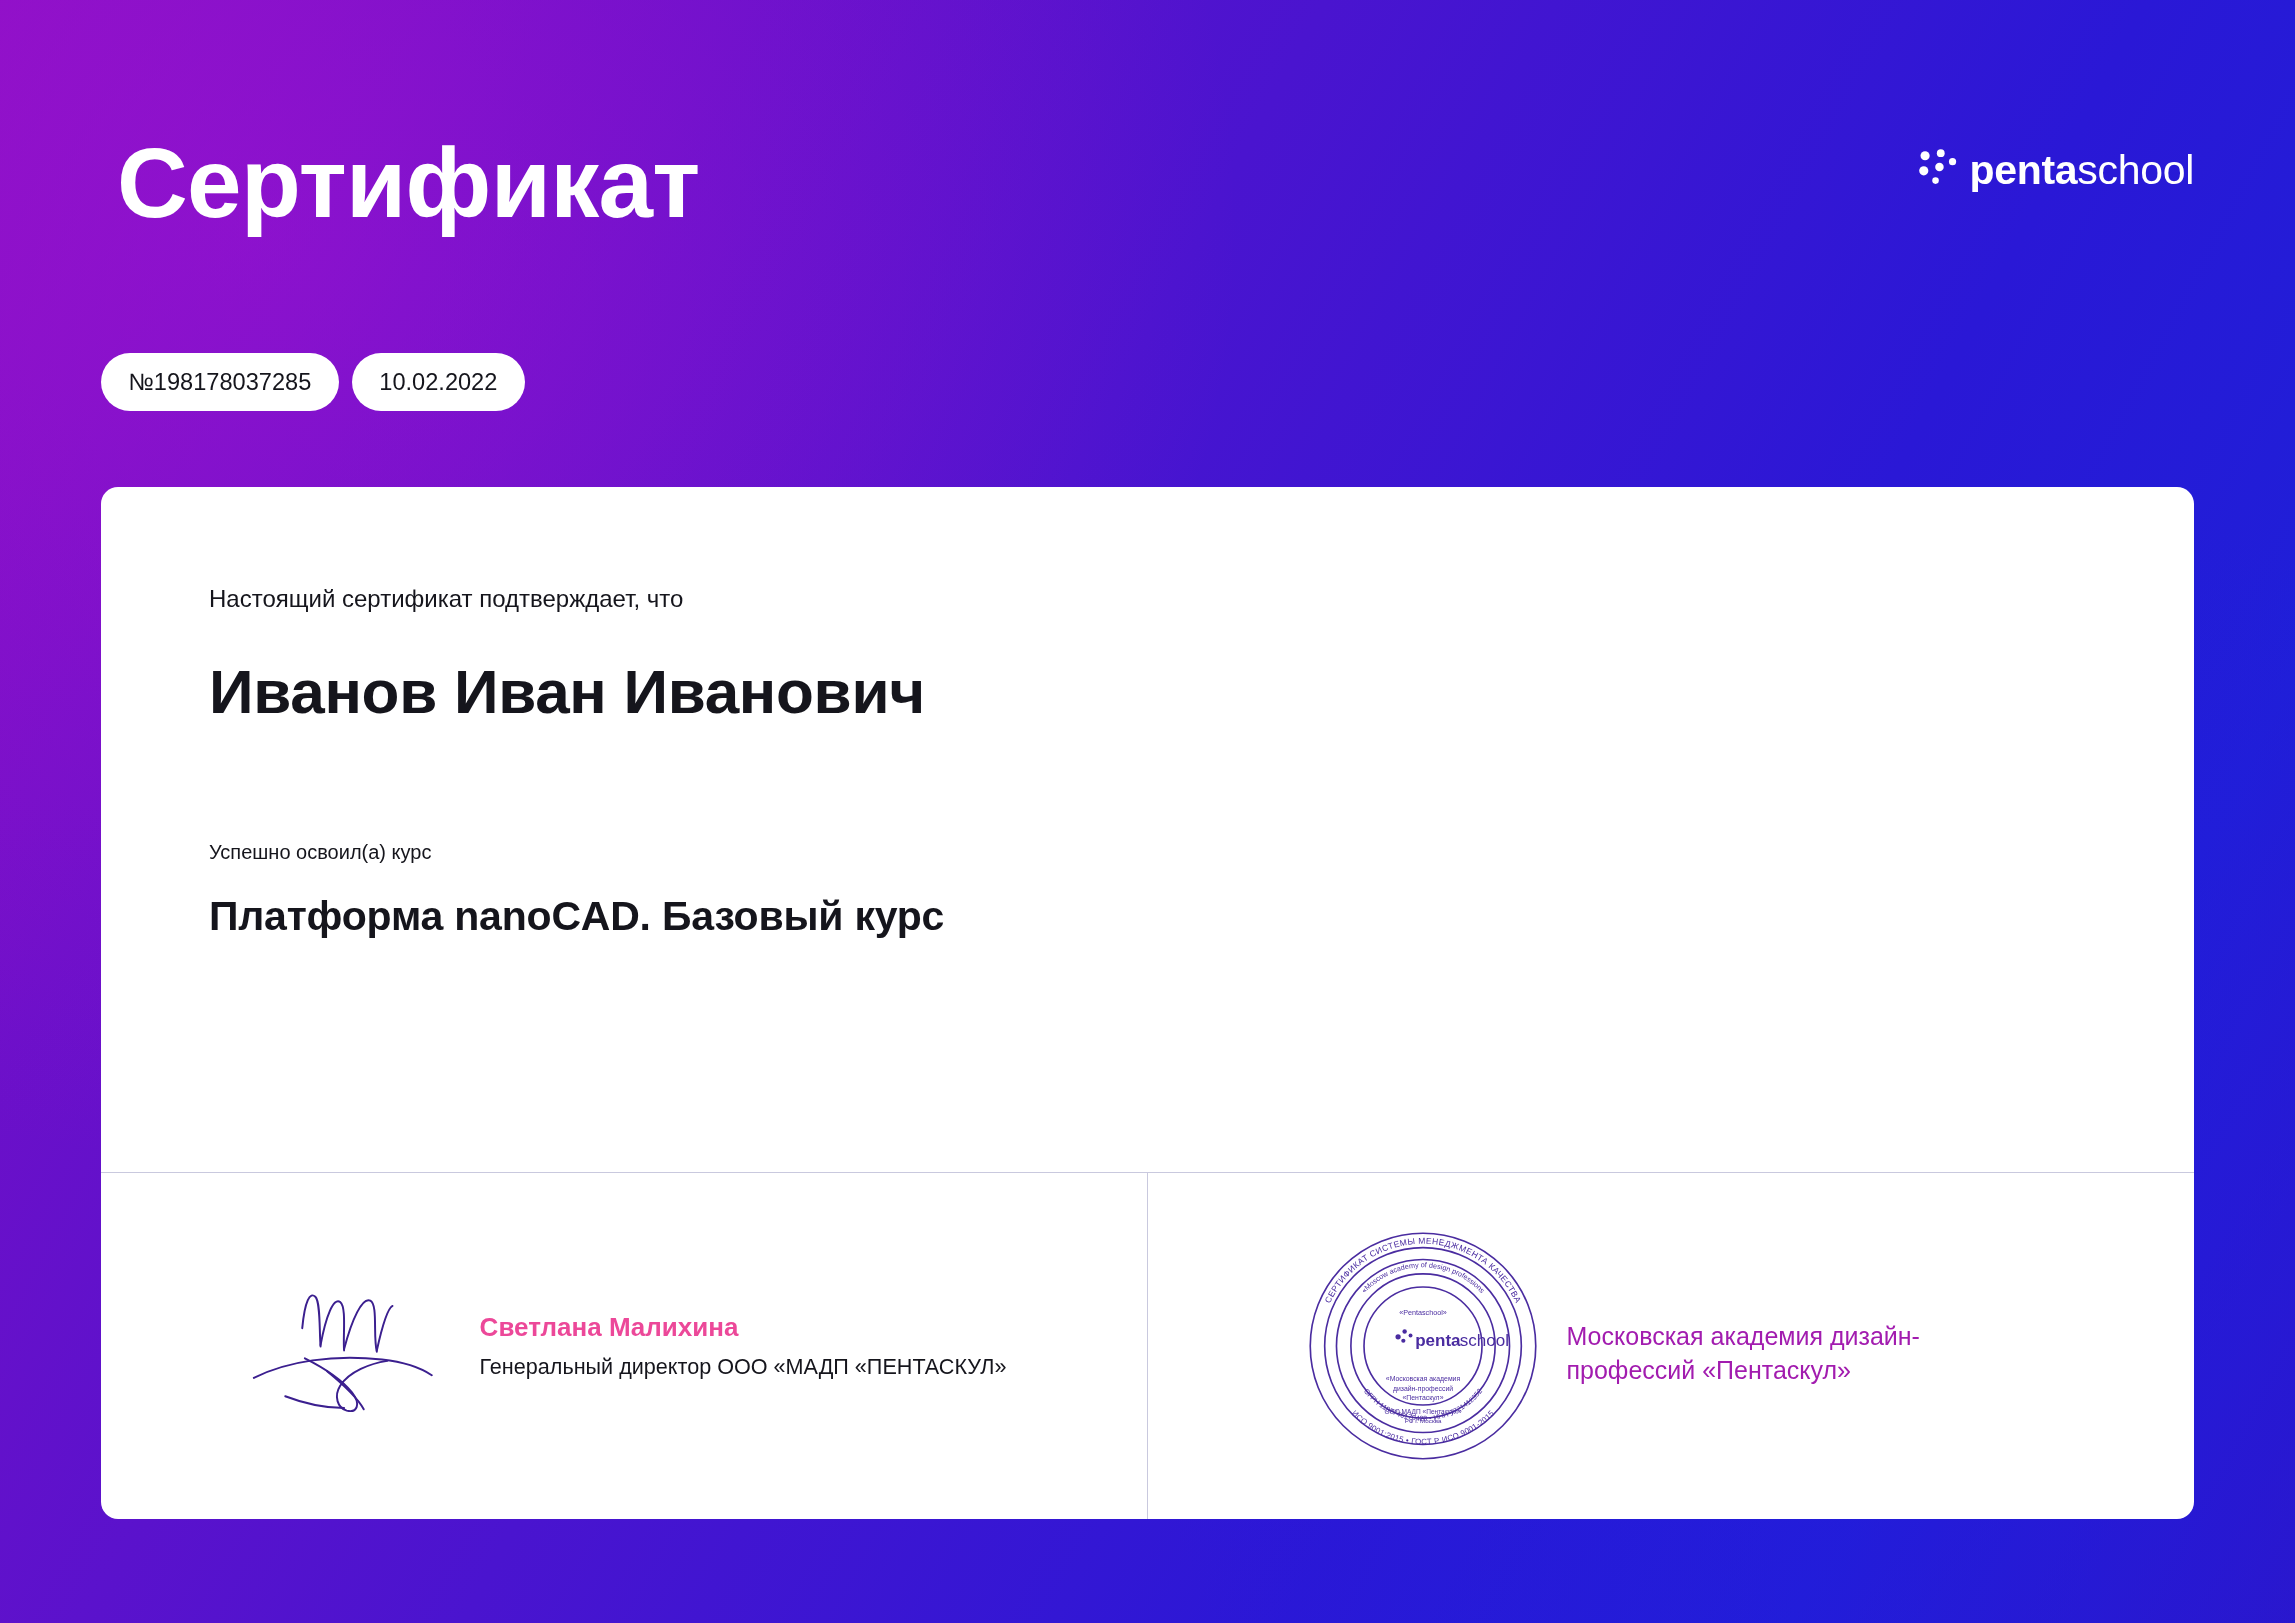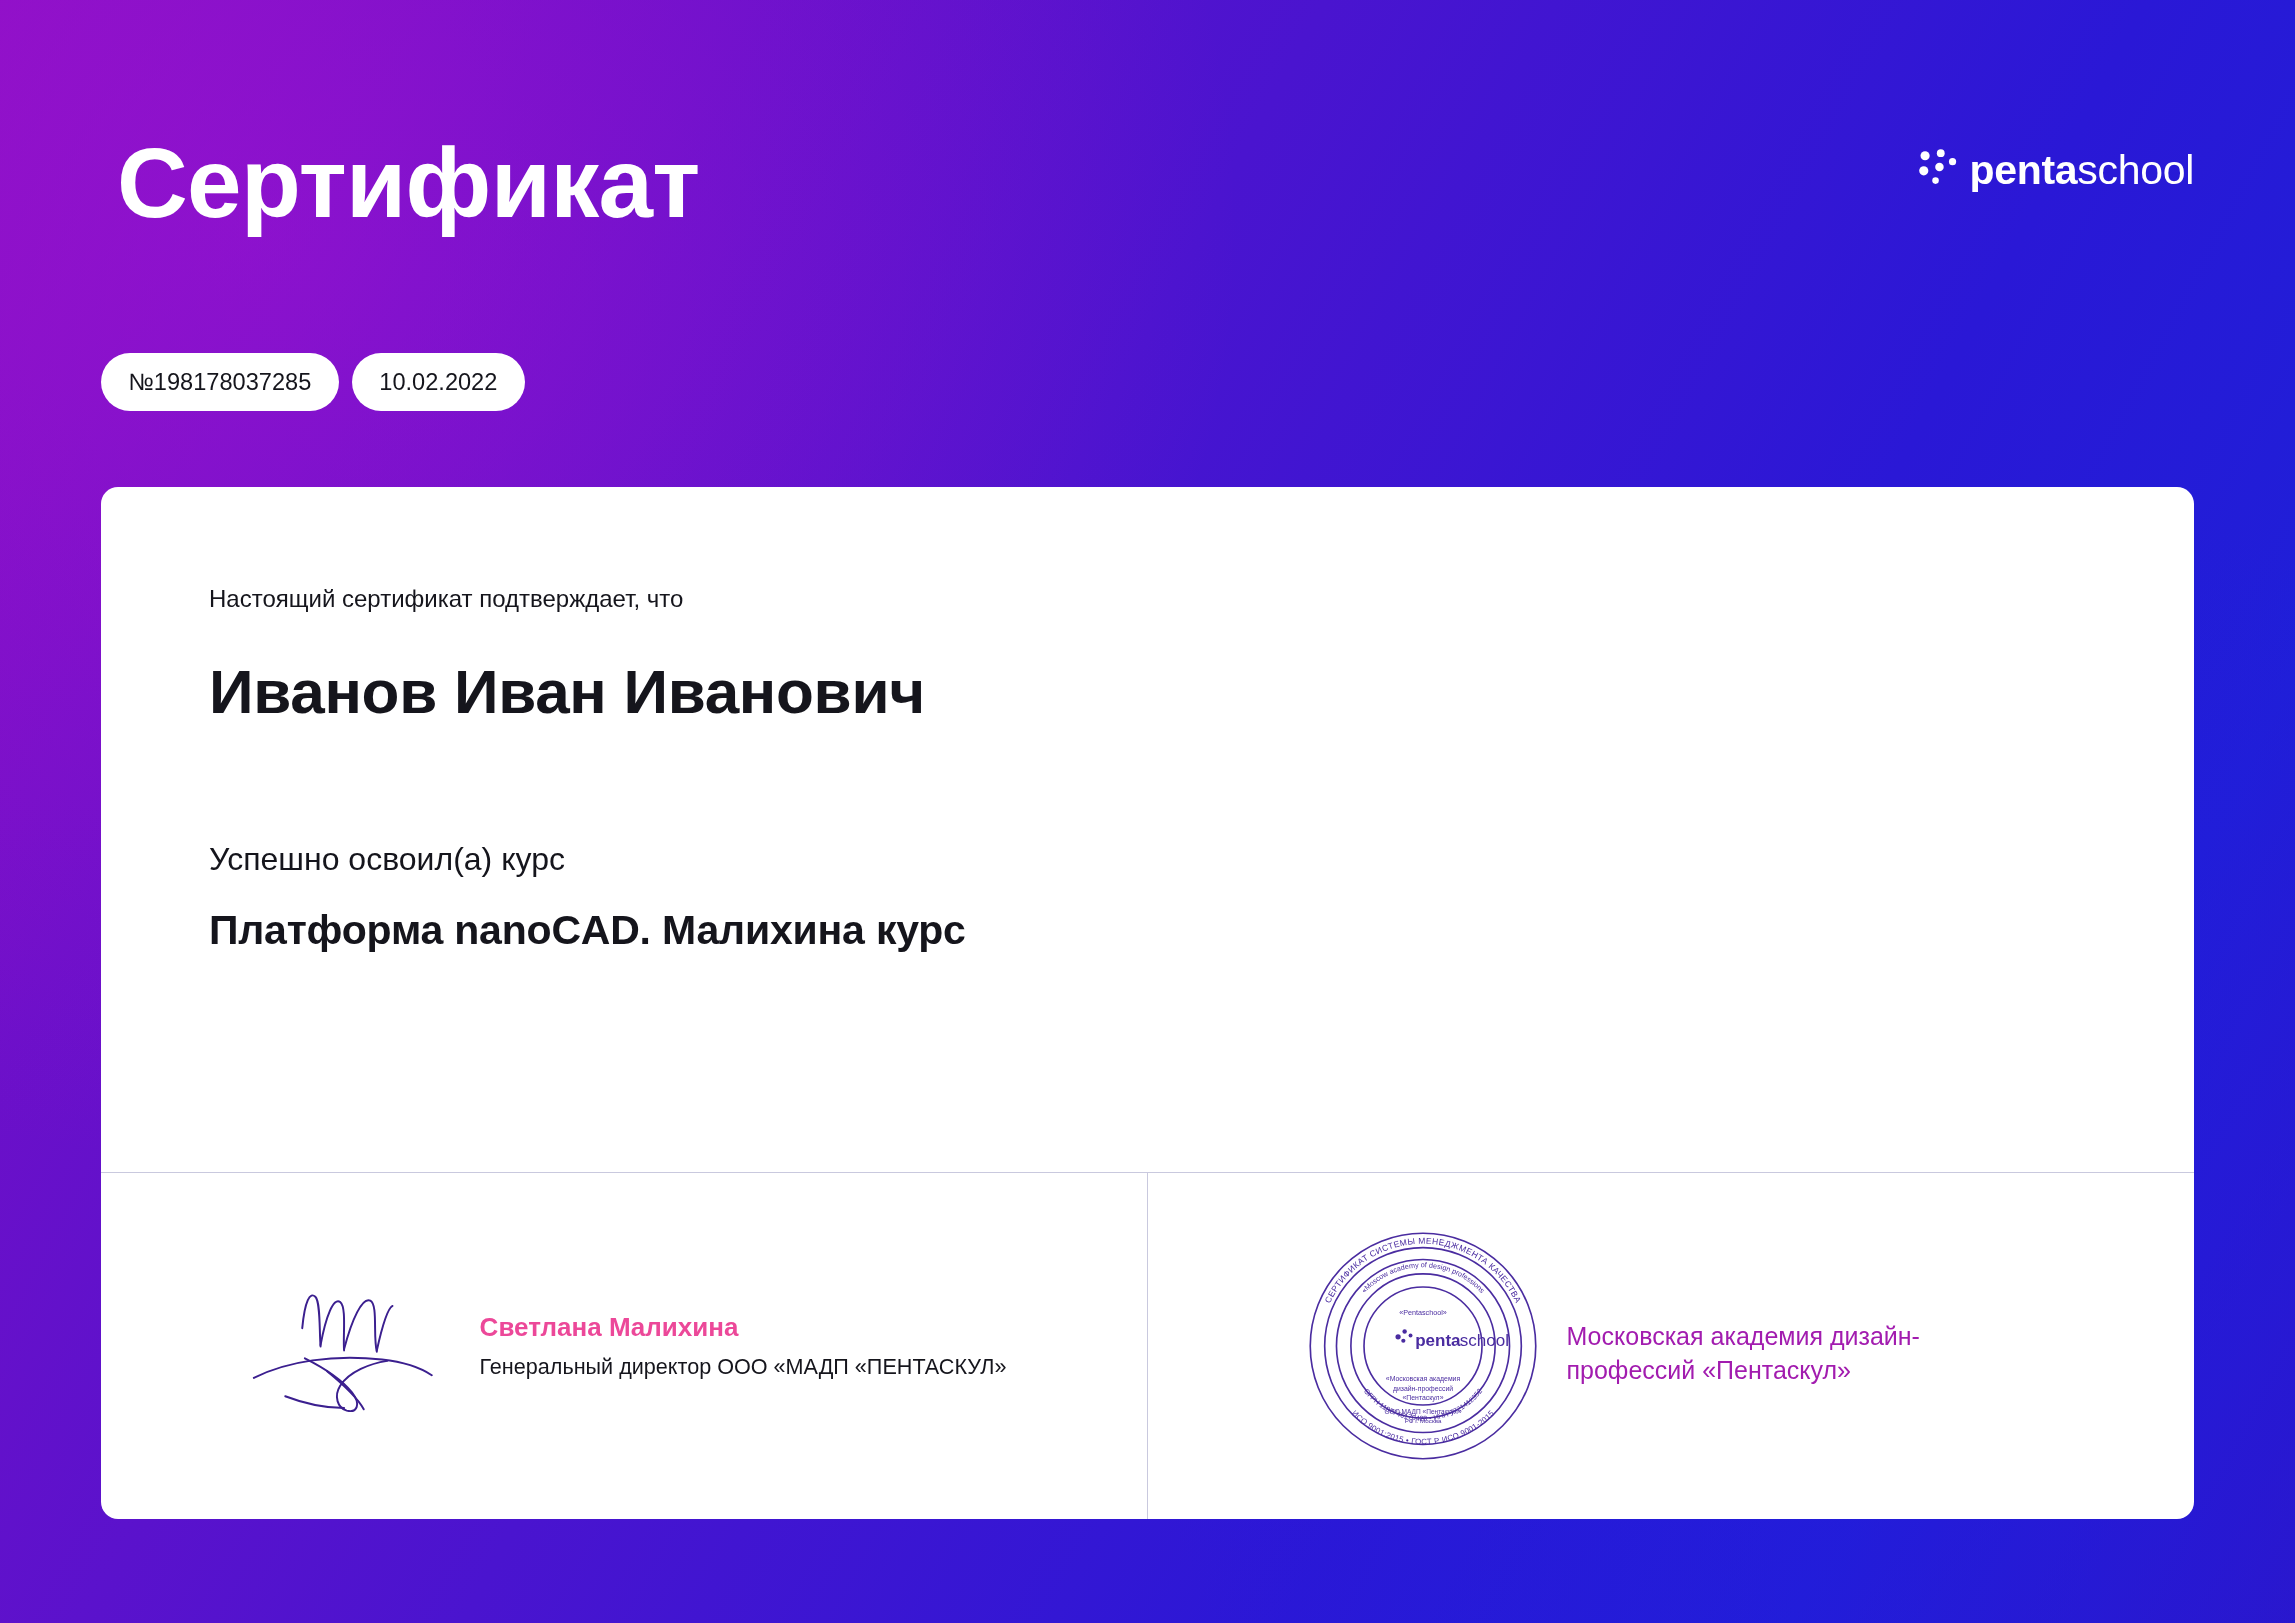--- a/index.html
+++ b/index.html
@@ -132,21 +132,21 @@
   }
   .recipient {
     margin: 43px 0 0 0;
     font-size: 62px;
     font-weight: 700;
     color: #15151c;
     letter-spacing: -0.3px;
   }
   .course-label {
     margin: 114px 0 0 0;
-    font-size: 32px;
+    font-size: 20px;
     color: #15151c;
     font-weight: 400;
   }
   .course-name {
     margin: 29px 0 0 0;
     font-size: 41px;
     font-weight: 700;
     color: #15151c;
     letter-spacing: -0.2px;
   }
@@ -234,21 +234,21 @@
       <div class="chip">№198178037285</div>
       <div class="chip">10.02.2022</div>
     </div>
 
     <div class="card">
 
       <div class="card-body">
         <p class="lead">Настоящий сертификат подтверждает, что</p>
         <p class="recipient">Иванов Иван Иванович</p>
         <p class="course-label">Успешно освоил(а) курс</p>
-        <p class="course-name">Платформа nanoCAD. Малихина курс</p>
+        <p class="course-name">Платформа nanoCAD. Базовый курс</p>
       </div>
 
       <div class="card-footer">
 
         <div class="footer-left">
           <span>
             <svg class="signature-svg" width="216" height="157" viewBox="0 0 330 240" xmlns="http://www.w3.org/2000/svg">
               <g fill="none" stroke="#3b1f8f" stroke-width="3" stroke-linecap="round" stroke-linejoin="round">
                 <path d="M92 92 C96 50, 104 36, 112 44 C120 52, 118 96, 120 120"></path>
                 <path d="M120 118 C128 74, 140 44, 150 52 C160 60, 154 104, 156 126"></path>

